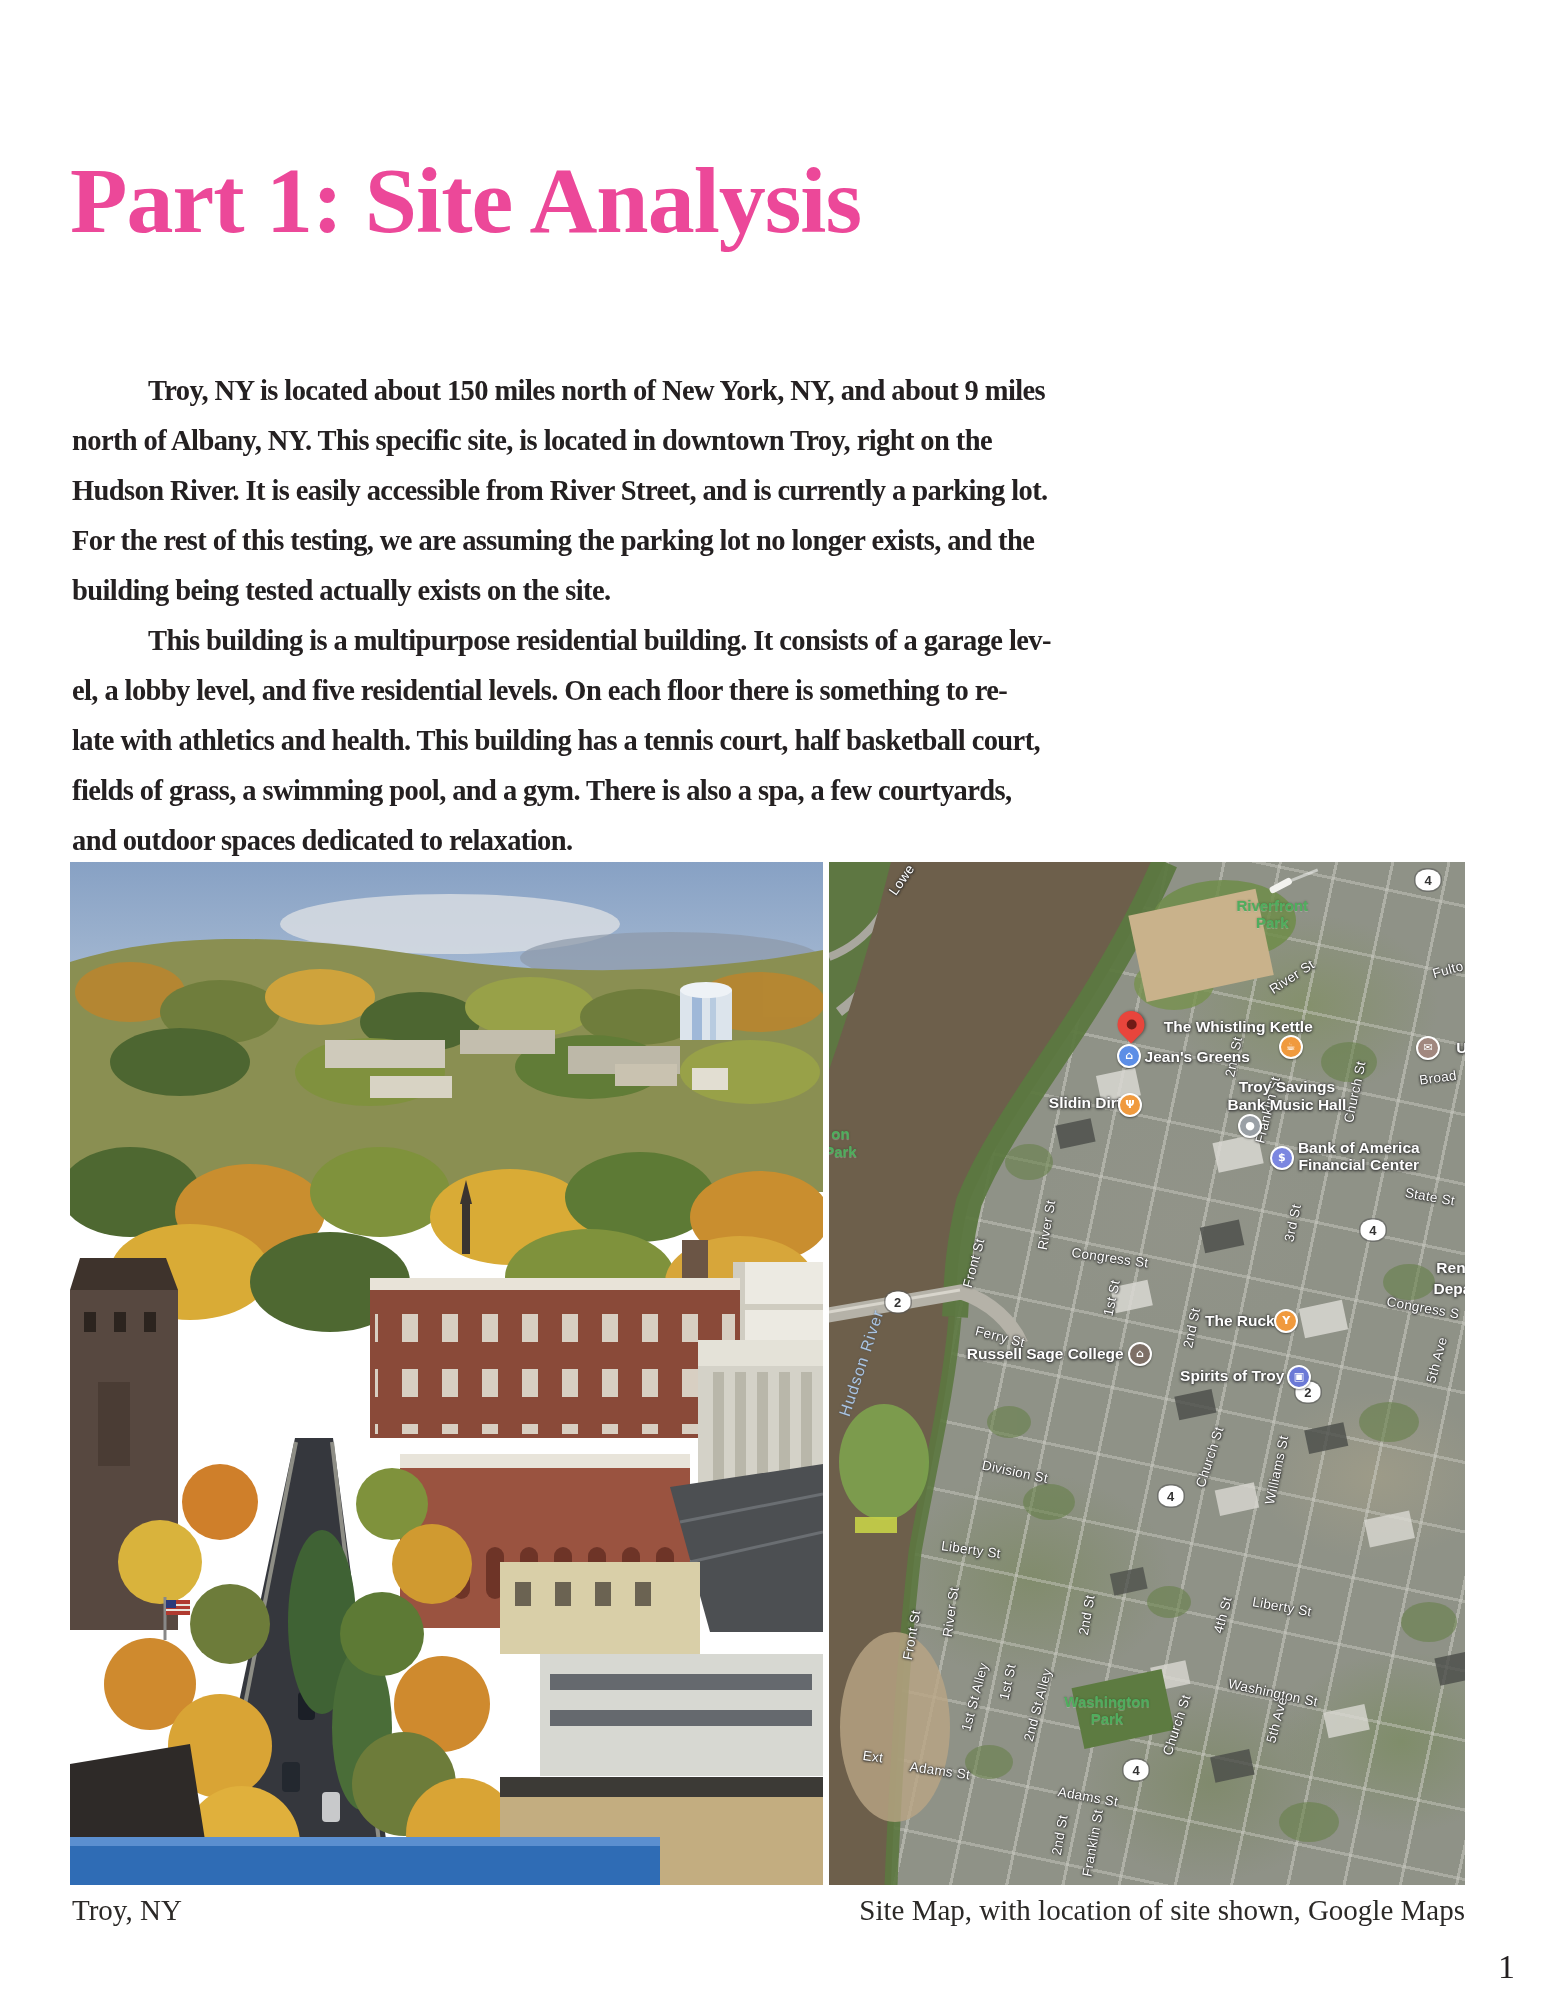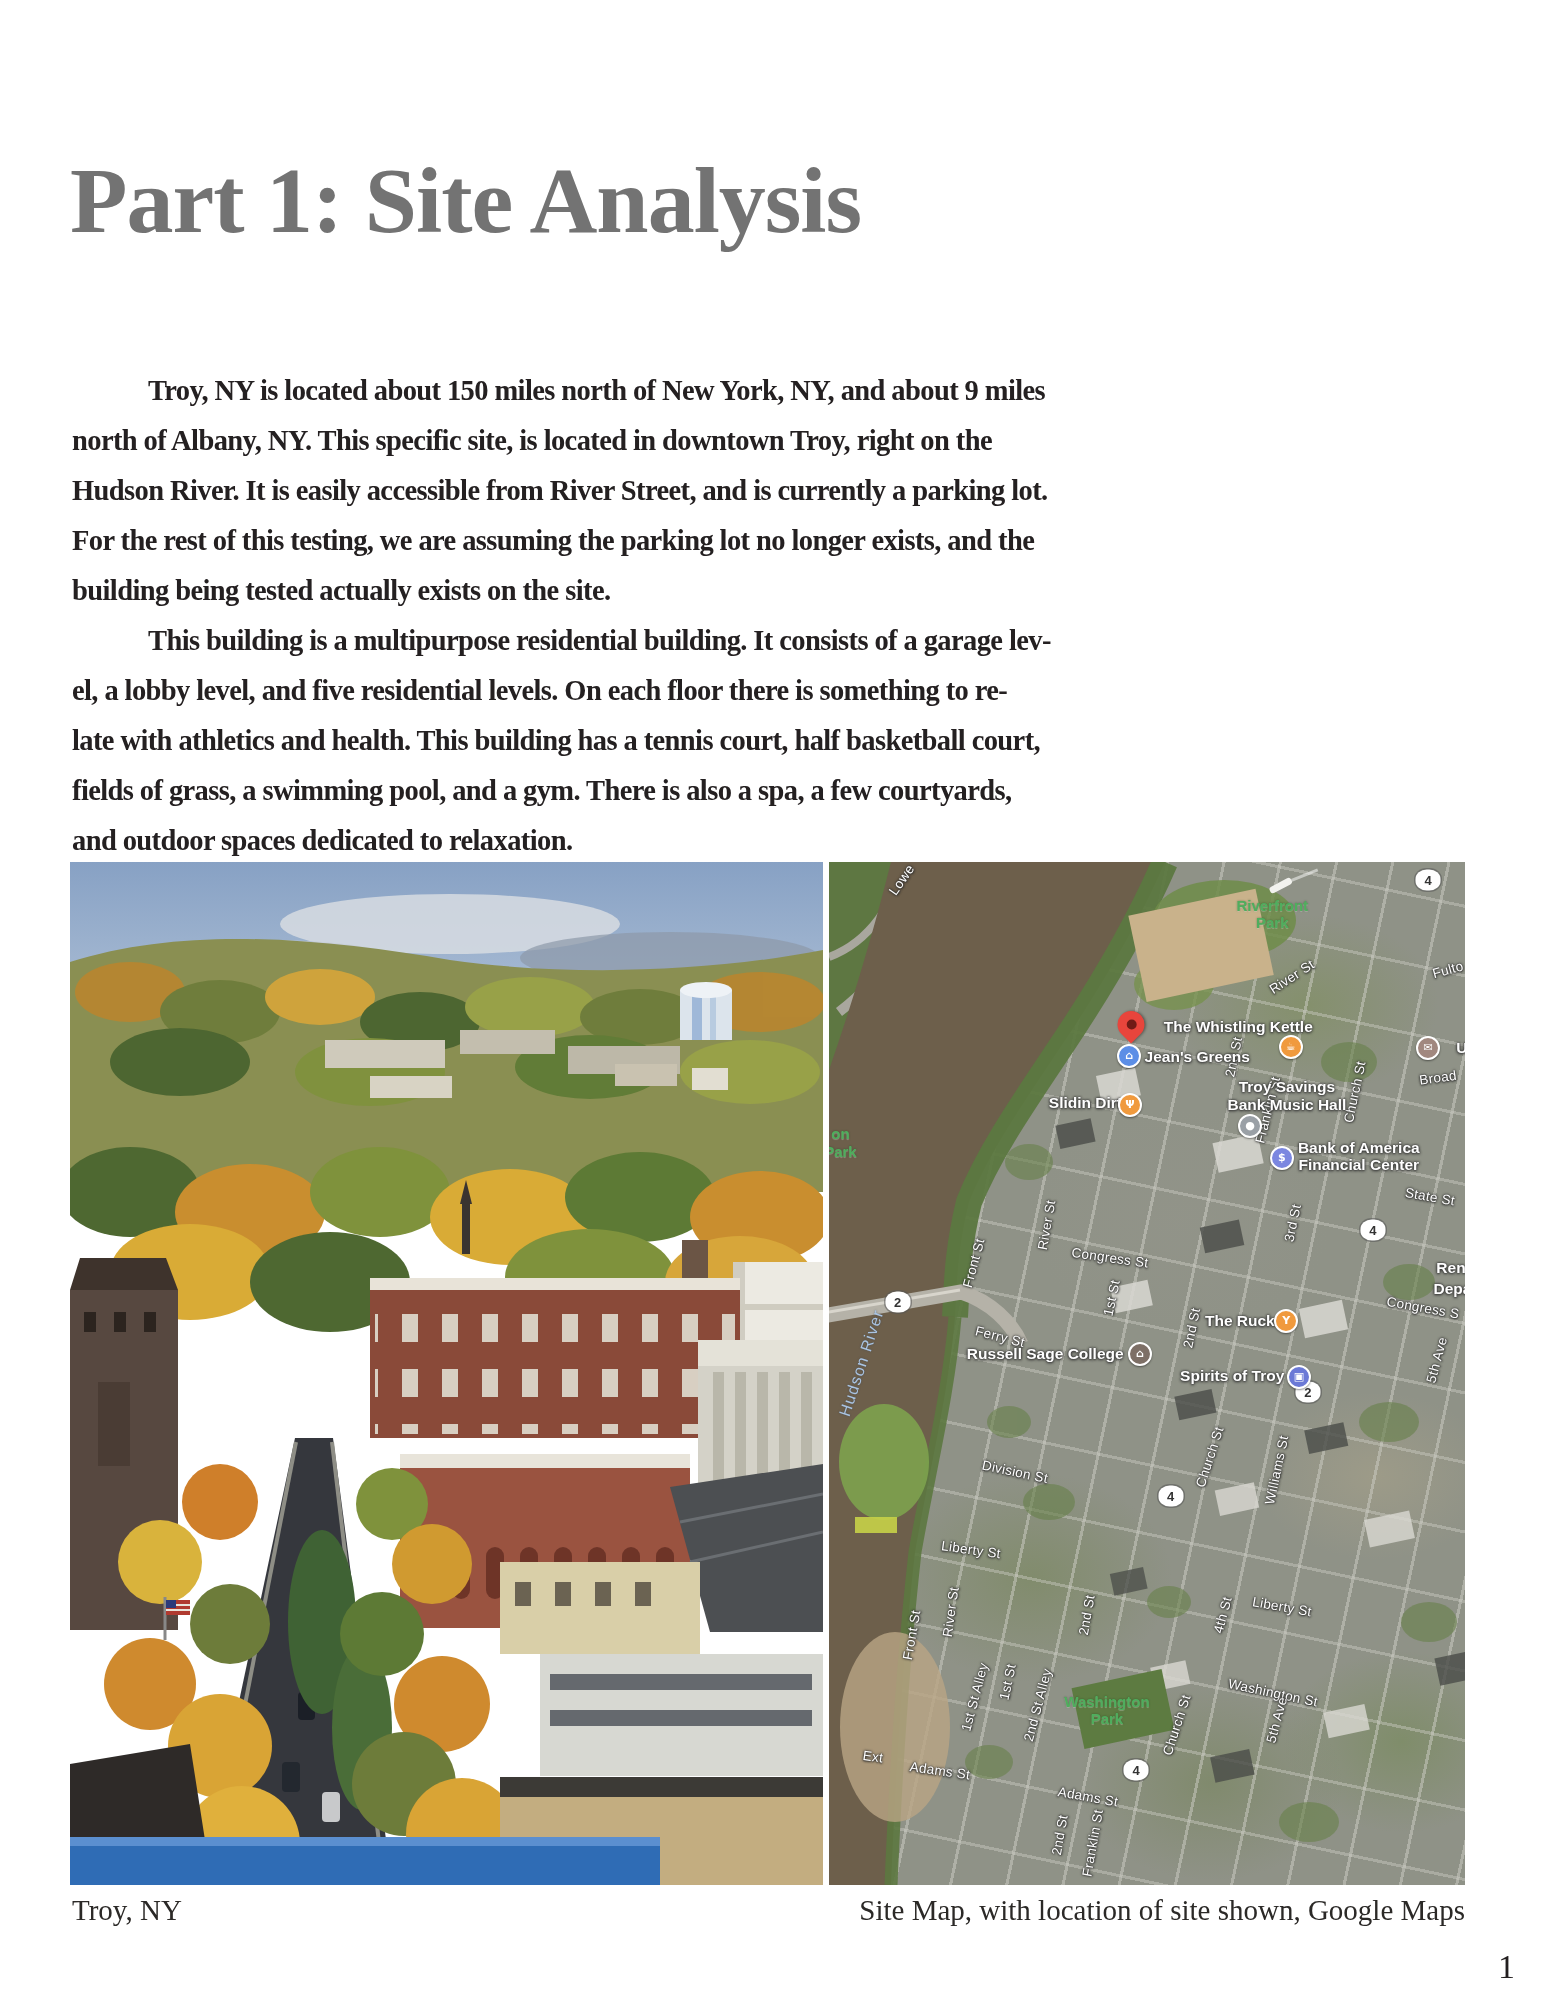--- a/index.html
+++ b/index.html
@@ -1,19 +1,19 @@
 <!DOCTYPE html>
 <html><head>
 <meta charset="utf-8">
 <style>
   html,body{margin:0;padding:0;background:#ffffff;}
   .page{position:relative;width:1556px;height:2014px;background:#ffffff;overflow:hidden;
         font-family:"Liberation Serif",serif;color:#242021;}
   .doc-title{position:absolute;left:70px;top:88px;font-size:94px;line-height:1.05;
-             letter-spacing:-1px;color:#737373;white-space:nowrap;}
+             letter-spacing:-1px;color:#ec4899;white-space:nowrap;}
   .doc-subtitle{position:absolute;left:72px;top:294px;font-size:37px;letter-spacing:-0.5px;
                 color:#231f20;white-space:nowrap;}
   .body-text{position:absolute;left:72px;top:366px;width:1150px;font-size:28.5px;
              line-height:50px;letter-spacing:-0.6px;color:#242021;}
   .body-text p{margin:0;font-weight:bold;}
   .body-text .ind{padding-left:76px;}
   .figure{position:absolute;overflow:hidden;}
   #fig-photo{left:70px;top:862px;width:753px;height:1023px;}
   #fig-map{left:829px;top:862px;width:636px;height:1023px;
     background-color:#8f9287;

